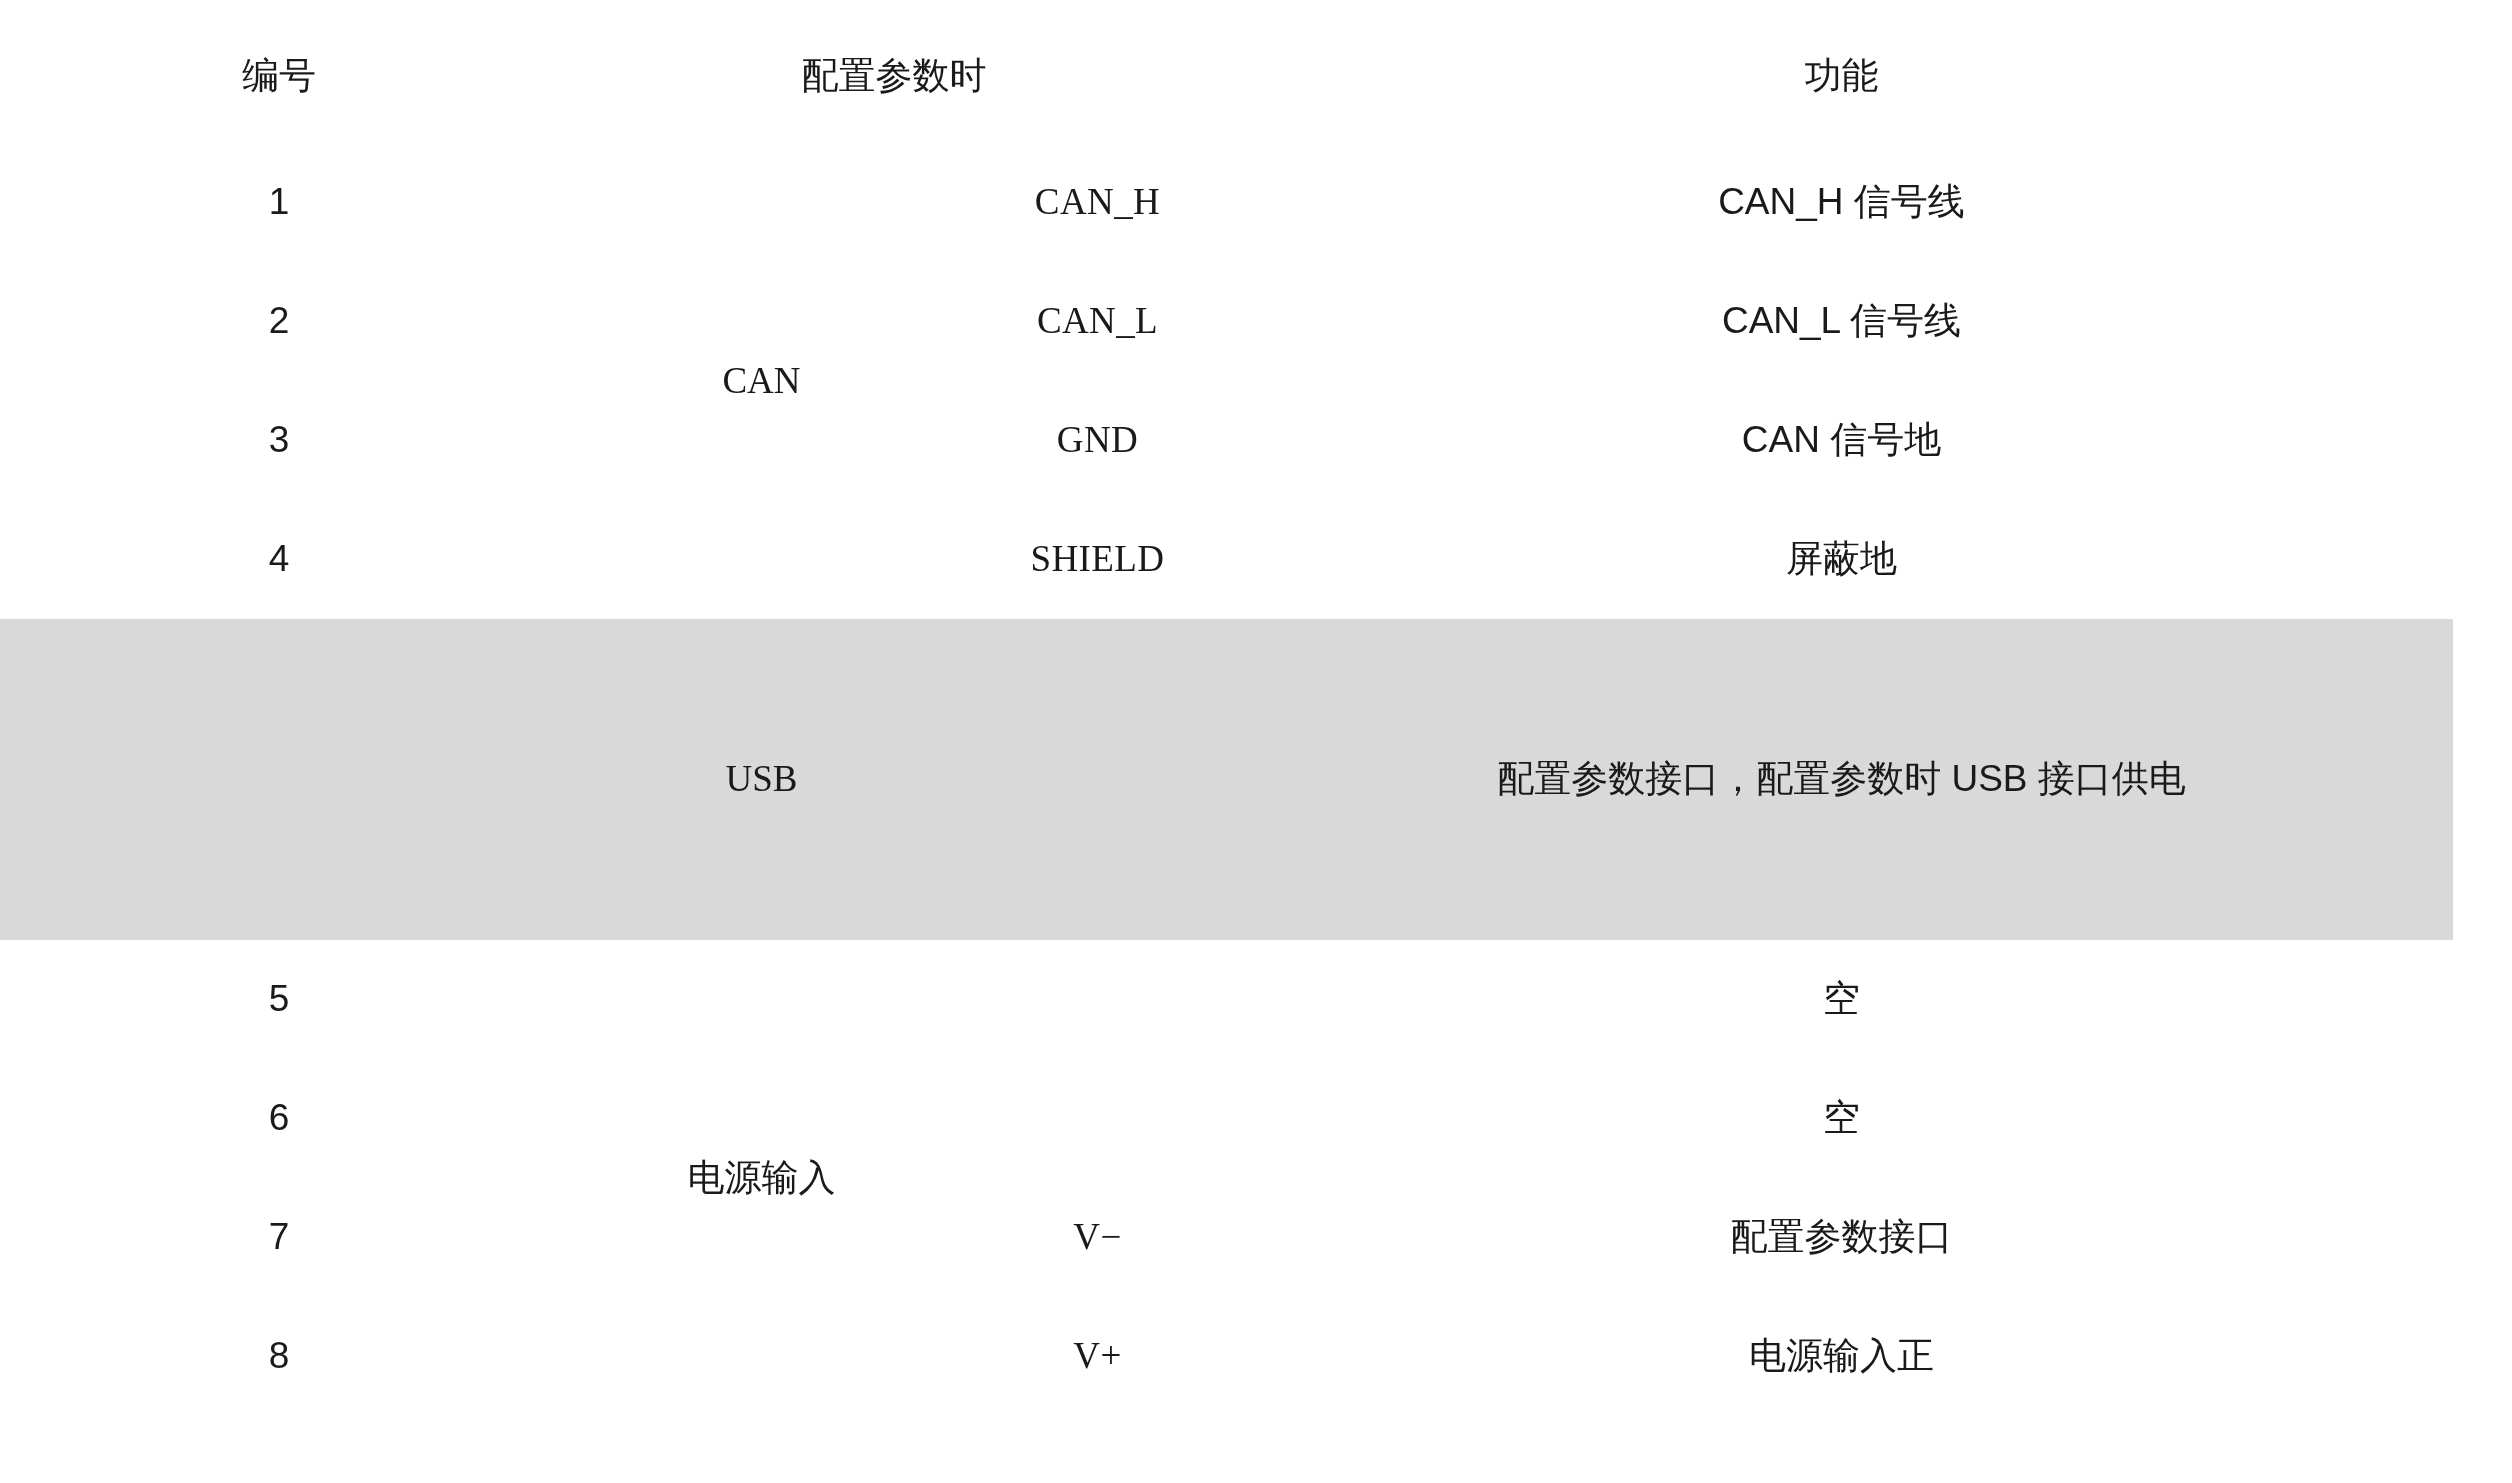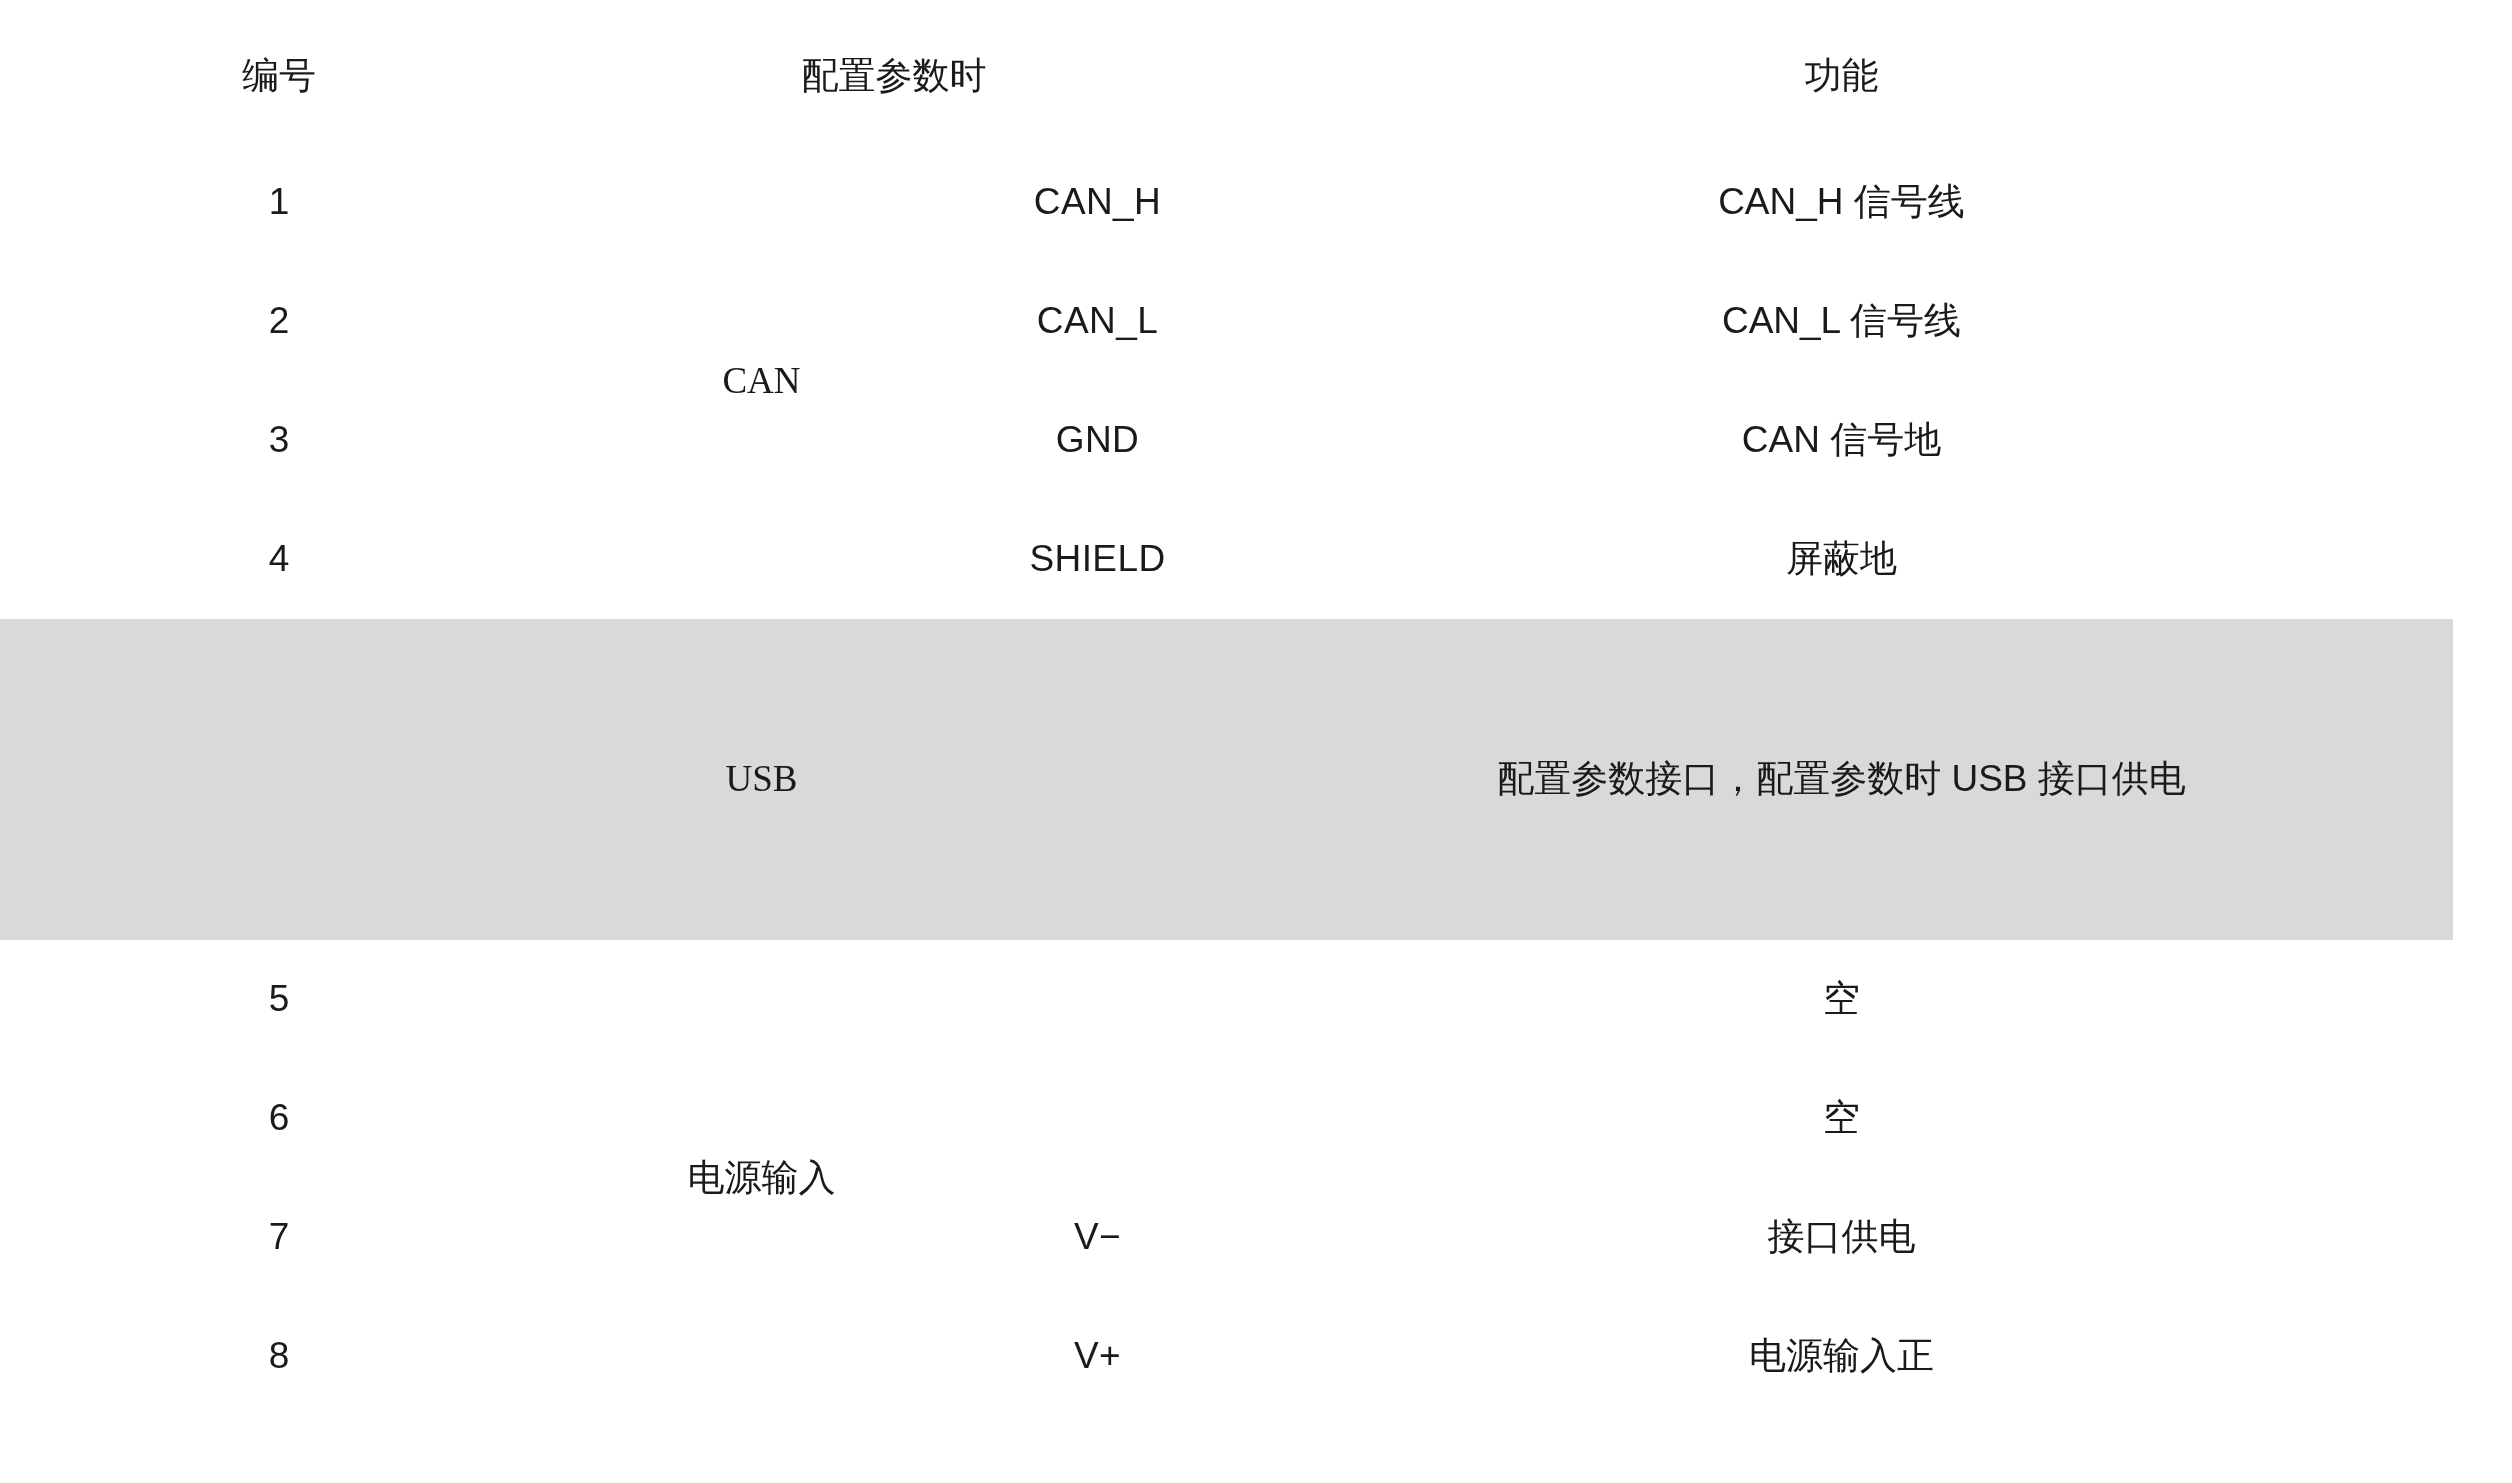--- a/index.html
+++ b/index.html
@@ -69,21 +69,21 @@
   tbody td {
     height: 119px;
   }
   .row-shaded td {
     background: #d9d9d9;
   }
   .tall-cell {
     height: 321px;
   }
   .mono {
-    font-family: Liberation Sans, sans-serif;
+    font-family: Liberation Serif, serif;
     font-size: 33px;
     letter-spacing: 0.4px;
   }
   .func-text {
     font-size: 37px;
   }
   .group-text {
     font-size: 37px;
     font-family: Liberation Serif, serif;
   }
@@ -154,21 +154,21 @@
         <td class="func-text">空</td>
       </tr>
       <tr>
         <td class="vsep-right num-text">6</td>
         <td class="vsep-right mono"></td>
         <td class="func-text">空</td>
       </tr>
       <tr>
         <td class="vsep-right num-text">7</td>
         <td class="vsep-right mono">V−</td>
-        <td class="func-text">接口供电</td>
+        <td class="func-text">配置参数接口</td>
       </tr>
       <tr class="rule-bottom">
         <td class="vsep-right num-text">8</td>
         <td class="vsep-right mono">V+</td>
         <td class="func-text">电源输入正</td>
       </tr>
     </tbody>
   </table>
 
 </div>

